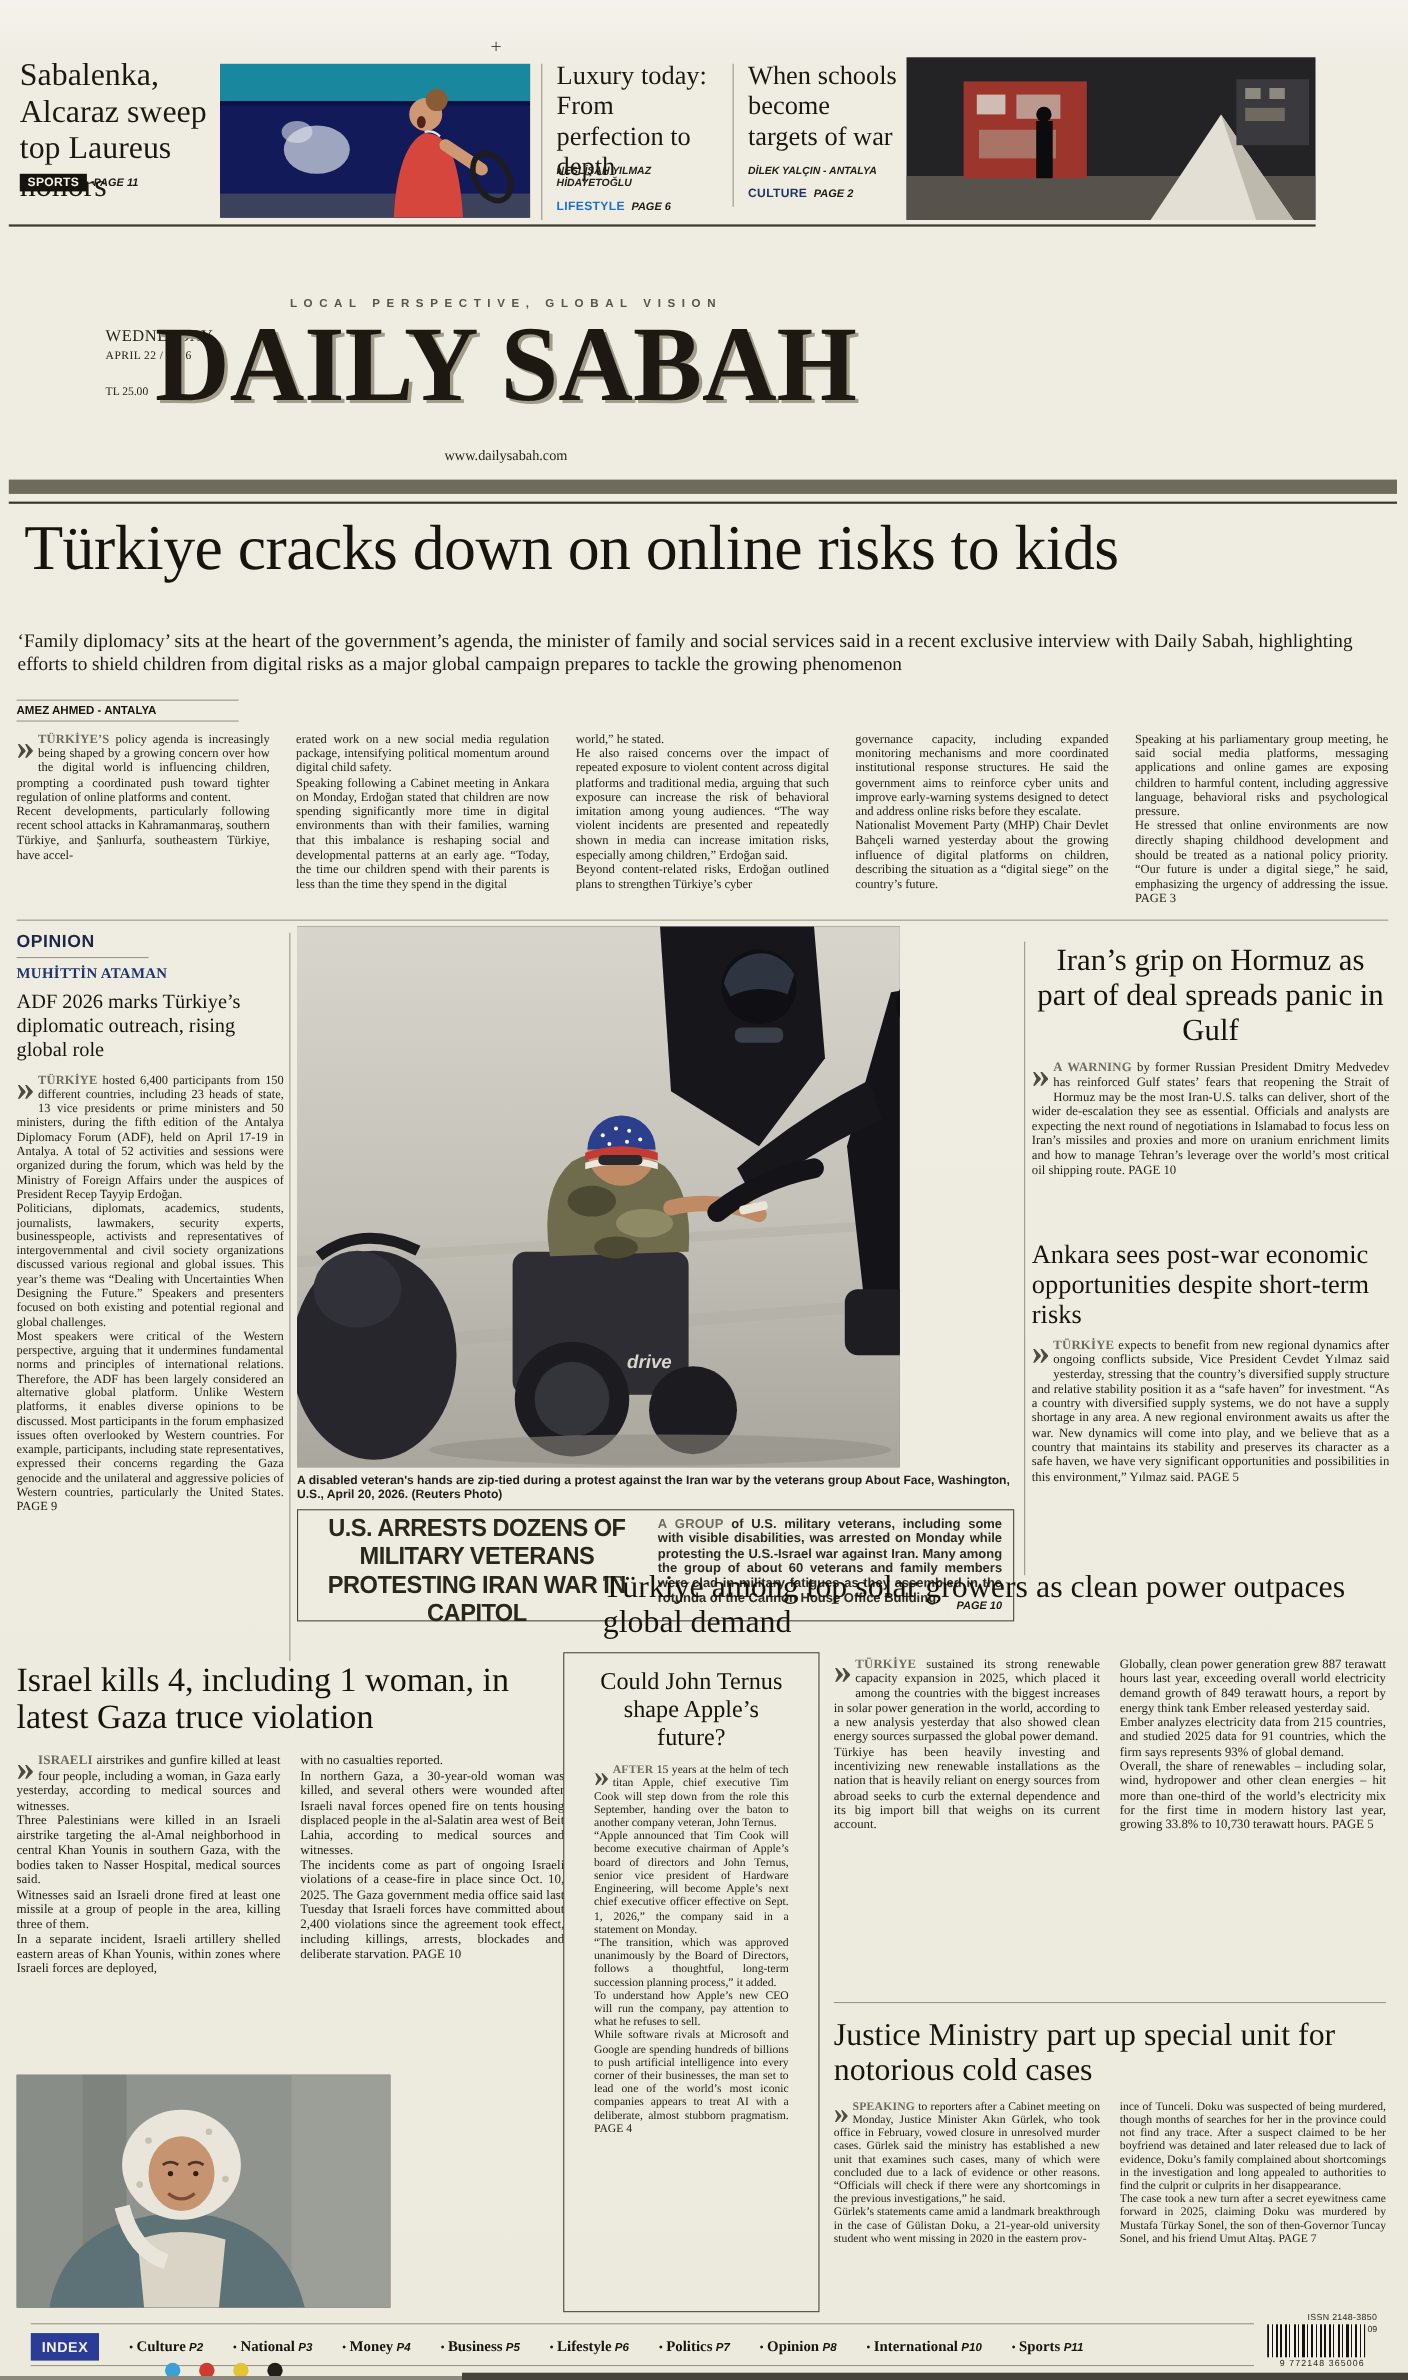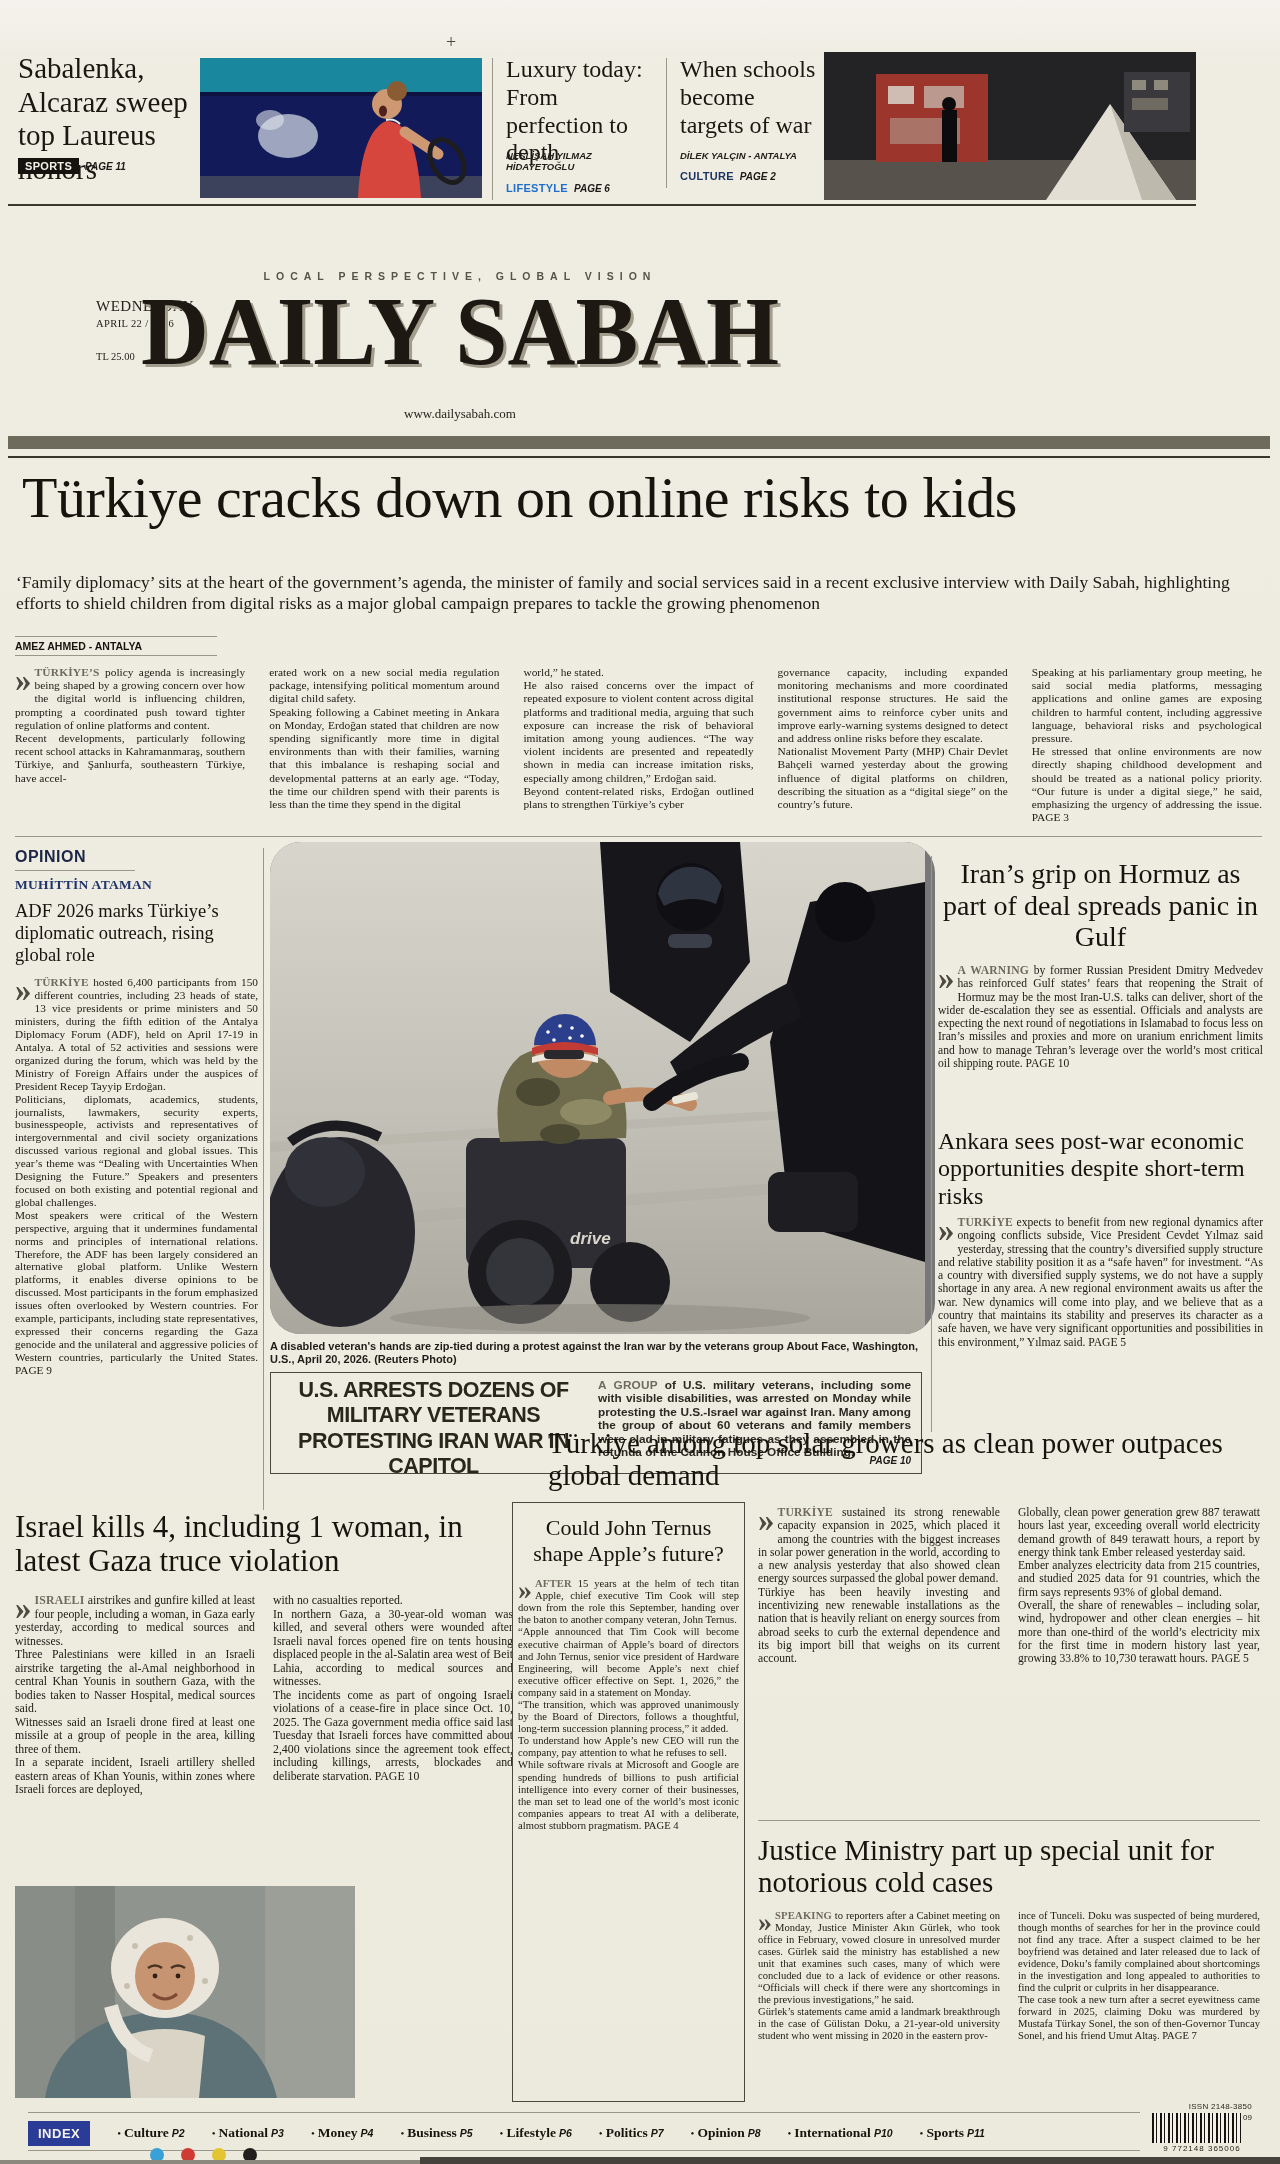--- a/index.html
+++ b/index.html
@@ -147,21 +147,21 @@
   <div class="serifH" style="font-size:18.5px;line-height:1.18;margin-top:8px;">ADF 2026 marks Türkiye’s diplomatic outreach, rising global role</div>
   <div class="body-col" style="margin-top:10px;height:552px;font-size:11.3px;line-height:12.9px;">
     <span class="chev">»</span><span class="lead-in">TÜRKİYE</span> <span class="bt">hosted 6,400 participants from 150 different countries, including 23 heads of state, 13 vice presidents or prime ministers and 50 ministers, during the fifth edition of the Antalya Diplomacy Forum (ADF), held on April 17-19 in Antalya. A total of 52 activities and sessions were organized during the forum, which was held by the Ministry of Foreign Affairs under the auspices of President Recep Tayyip Erdoğan.
 Politicians, diplomats, academics, students, journalists, lawmakers, security experts, businesspeople, activists and representatives of intergovernmental and civil society organizations discussed various regional and global issues. This year’s theme was “Dealing with Uncertainties When Designing the Future.” Speakers and presenters focused on both existing and potential regional and global challenges.
 Most speakers were critical of the Western perspective, arguing that it undermines fundamental norms and principles of international relations. Therefore, the ADF has been largely considered an alternative global platform. Unlike Western platforms, it enables diverse opinions to be discussed. Most participants in the forum emphasized issues often overlooked by Western countries. For example, participants, including state representatives, expressed their concerns regarding the Gaza genocide and the unilateral and aggressive policies of Western countries, particularly the United States. PAGE 9</span>
   </div>
 </div>
 
 <div class="abs lightrule" style="left:263px;top:848px;width:1px;height:662px;"></div>
 
-<div class="abs photo" style="left:270px;top:842px;width:665px;height:492px;border-radius:31px;">
+<div class="abs photo" style="left:270px;top:842px;width:548px;height:492px;">
   <svg width="655" height="492" viewBox="0 0 655 492">
     <defs>
       <linearGradient id="floor" x1="0" y1="0" x2="0" y2="1">
         <stop offset="0" stop-color="#d8d5cd"></stop>
           <stop offset="0.55" stop-color="#c3c0b8"></stop>
           <stop offset="1" stop-color="#a9a69d"></stop>
       </linearGradient>
     </defs>
     <rect width="655" height="492" fill="url(#floor)"></rect>
     <path d="M0,300 L655,260 L655,268 L0,310 Z" fill="#b5b2a9" opacity="0.6"></path>
@@ -263,21 +263,21 @@
     <ellipse cx="150" cy="90" rx="30" ry="34" fill="#c79471"></ellipse>
     <path d="M133,82 q7,-5 14,0" stroke="#4a3424" stroke-width="2.5" fill="none"></path>
     <path d="M156,82 q7,-5 14,0" stroke="#4a3424" stroke-width="2.5" fill="none"></path>
     <circle cx="140" cy="90" r="2.4" fill="#2e2018"></circle>
       <circle cx="163" cy="90" r="2.4" fill="#2e2018"></circle>
     <path d="M138,108 q12,10 24,0" stroke="#7c4a33" stroke-width="3" fill="none"></path>
     <path d="M96,120 q10,40 40,50" stroke="#e9e5da" stroke-width="14" fill="none"></path>
   </svg>
 </div>
 
-<div class="abs boxed" style="left:512px;top:1502px;width:233px;height:600px;box-sizing:border-box;padding:12px 5px;">
+<div class="abs boxed" style="left:512px;top:1502px;width:233px;height:600px;box-sizing:border-box;padding:12px 27px;">
   <div class="serifH" style="text-align:center;font-size:22px;line-height:1.16;">Could John Ternus shape Apple’s future?</div>
   <div class="body-col" style="margin-top:12px;height:476px;font-size:10.6px;line-height:12.1px;">
     <span class="chev" style="font-size:28px;line-height:22px;">»</span><span class="lead-in">AFTER</span> <span class="bt">15 years at the helm of tech titan Apple, chief executive Tim Cook will step down from the role this September, handing over the baton to another company veteran, John Ternus.
 “Apple announced that Tim Cook will become executive chairman of Apple’s board of directors and John Ternus, senior vice president of Hardware Engineering, will become Apple’s next chief executive officer effective on Sept. 1, 2026,” the company said in a statement on Monday.
 “The transition, which was approved unanimously by the Board of Directors, follows a thoughtful, long-term succession planning process,” it added.
 To understand how Apple’s new CEO will run the company, pay attention to what he refuses to sell.
 While software rivals at Microsoft and Google are spending hundreds of billions to push artificial intelligence into every corner of their businesses, the man set to lead one of the world’s most iconic companies appears to treat AI with a deliberate, almost stubborn pragmatism. PAGE 4</span>
   </div>
 </div>
 

